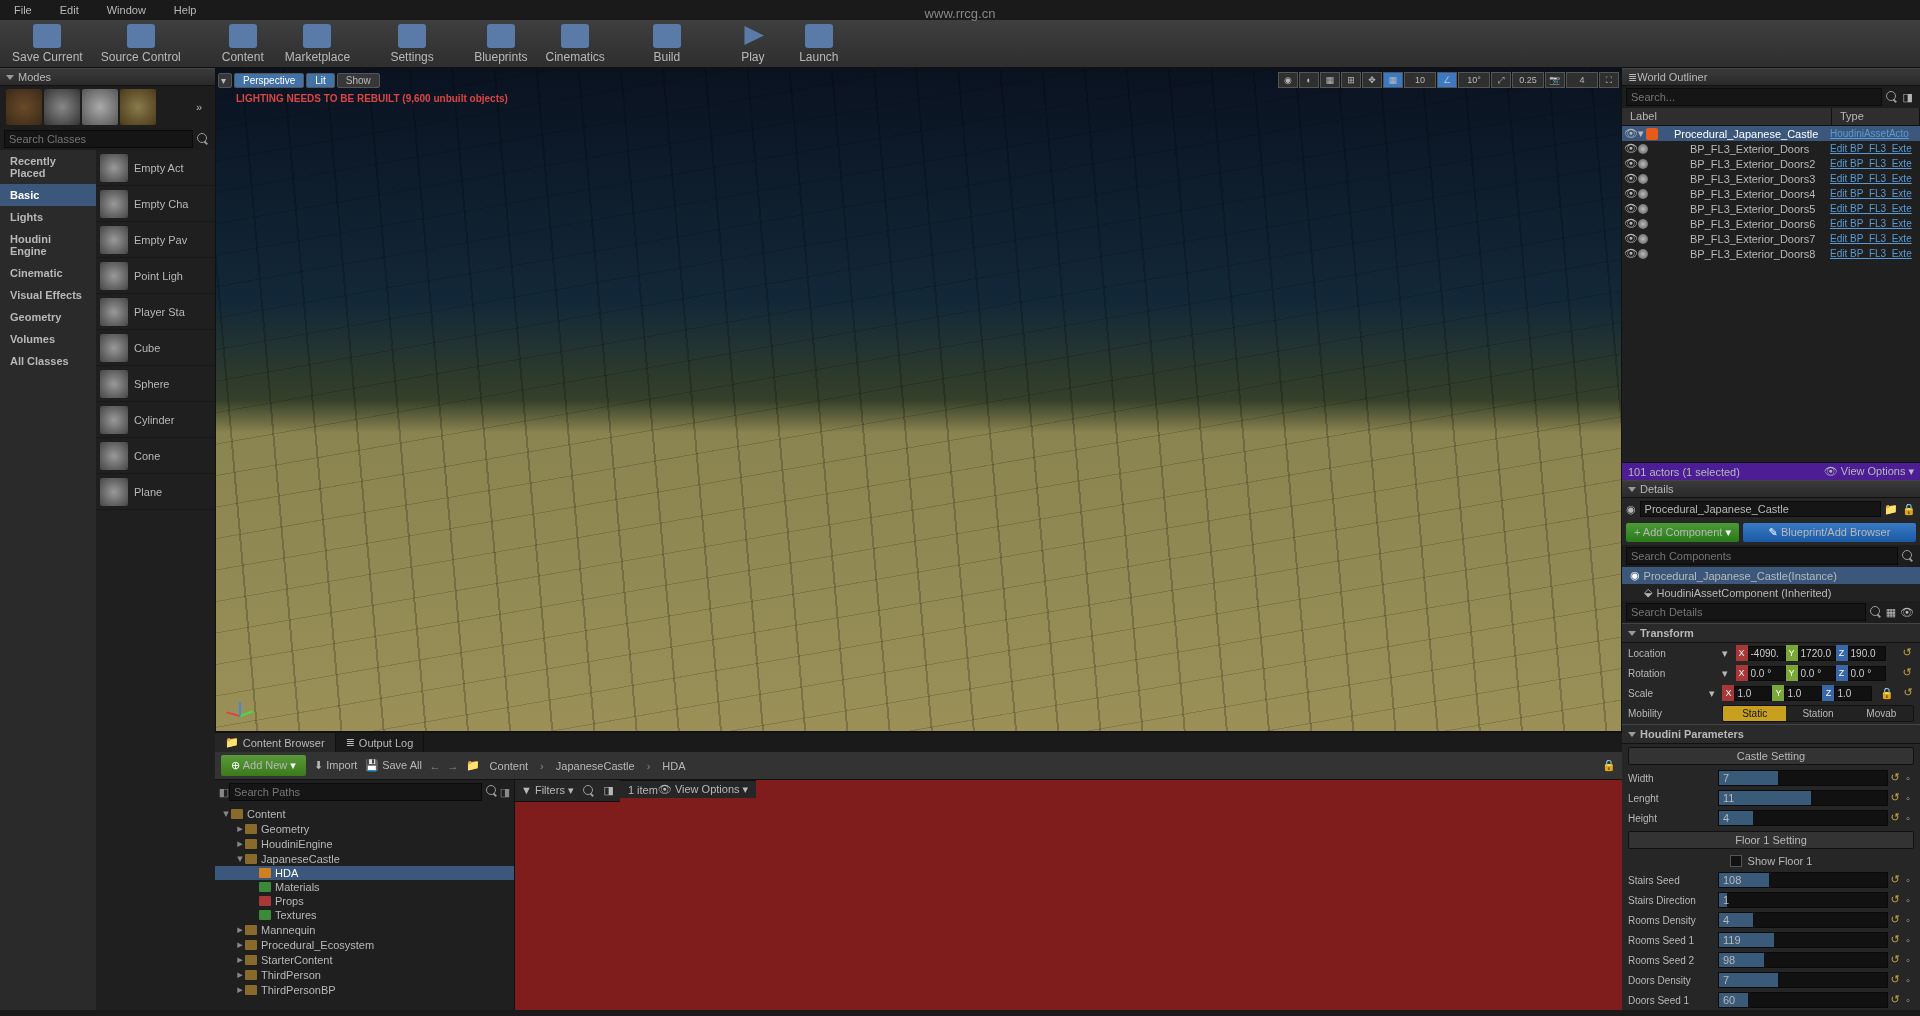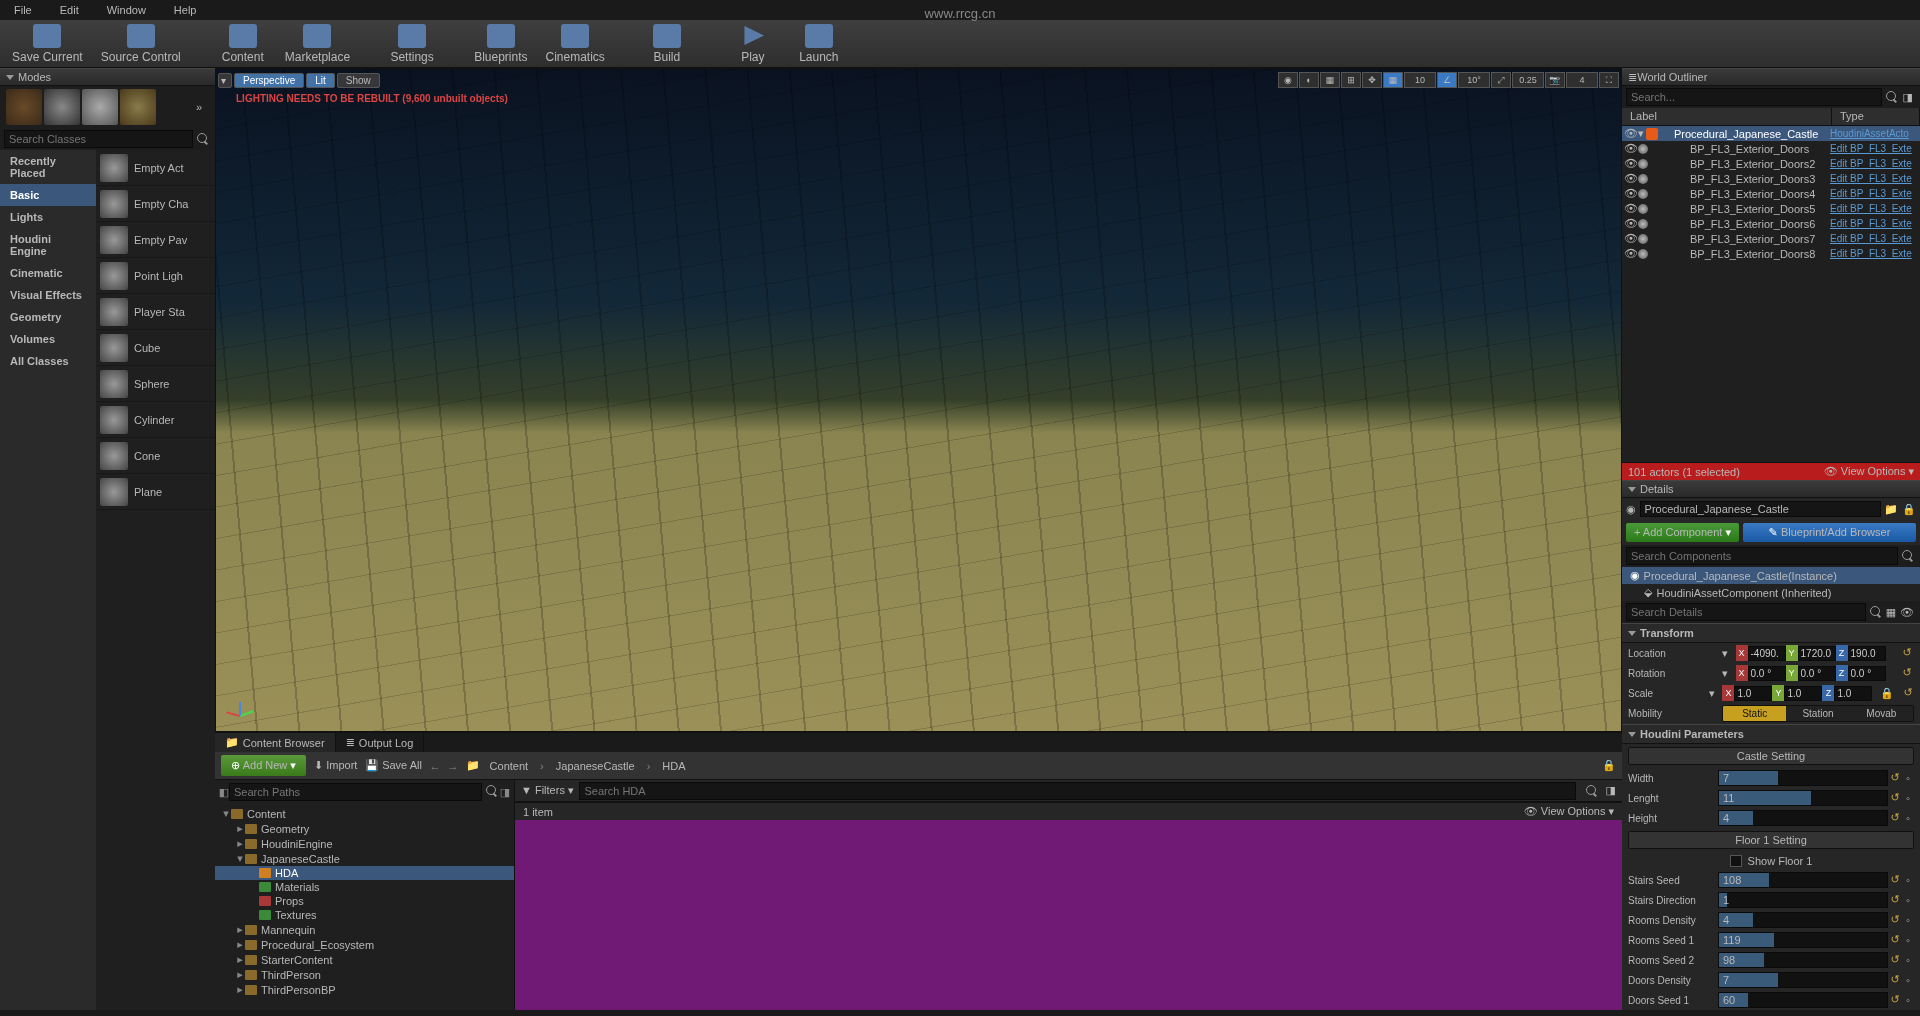--- a/index.html
+++ b/index.html
@@ -56,40 +56,40 @@
 .bc .sep::after { content:"›"; color:#888; padding:0 2px; }
 .cb-body { flex:1; display:flex; }
 .cb-tree { width:300px; background:#1f1f1f; border-right:1px solid #111; }
 .cb-tree .srch { padding:3px 4px; display:flex; }
 .tree { padding:2px 0; }
 .tn { display:flex; align-items:center; padding:1px 4px; cursor:pointer; }
 .tn .exp { width:10px; text-align:center; color:#888; }
 .tn .fi { width:12px; height:10px; background:#8a6a2a; border-radius:1px; margin-right:4px; }
 .tn.sel { background:#3b587c; color:#fff; }
 .tn.sel .fi { background:#d08020; }
-.cb-view { flex:1; background:#701a75; position:relative; display:flex; flex-direction:column; }
+.cb-view { flex:1; background:#7f1d1d; position:relative; display:flex; flex-direction:row; }
 .cb-filter { height:22px; display:flex; align-items:center; gap:6px; padding:0 6px; background:#262626; border-bottom:1px solid #111; }
 .cb-grid { flex:1; padding:10px; display:flex; align-items:flex-start; }
 .asset { width:56px; display:flex; flex-direction:column; align-items:center; }
 .asset .thumb { width:44px; height:44px; background:linear-gradient(135deg,#e85a1a,#c84a0a); border-radius:2px; display:flex; align-items:center; justify-content:center; }
 .asset .thumb svg { width:28px; height:28px; }
 .asset .nm { font-size:9px; text-align:center; margin-top:4px; line-height:1.1; }
 .status { height:18px; background:#262626; border-top:1px solid #111; display:flex; align-items:center; justify-content:space-between; padding:0 8px; }
 .outliner-body { flex:1; overflow:auto; background:#1f1f1f; }
 .ol-hdr { display:flex; background:#2e2e2e; height:18px; border-bottom:1px solid #111; }
 .ol-hdr .col { padding:2px 8px; border-right:1px solid #111; }
 .ol-row { display:flex; align-items:center; height:15px; padding:0 2px; }
 .ol-row .eye { width:14px; text-align:center; }
 .ol-row .sb { width:34px; display:flex; gap:2px; align-items:center; }
 .ol-row .sph { width:10px; height:10px; background:radial-gradient(#bbb,#555); border-radius:50%; }
 .ol-row .nm { flex:1; padding-left:2px; white-space:nowrap; overflow:hidden; }
 .ol-row .ty { width:88px; color:#5a9ad4; text-decoration:underline; white-space:nowrap; overflow:hidden; font-size:10px; }
 .ol-row.sel { background:#3b587c; }
 .ol-row.sel .nm { color:#fff; }
-.ol-foot { height:18px; background:#b91c1c; display:flex; align-items:center; justify-content:space-between; padding:0 6px; border-top:1px solid #111; }
+.ol-foot { height:18px; background:#4c1d95; display:flex; align-items:center; justify-content:space-between; padding:0 6px; border-top:1px solid #111; }
 .det-name { background:#151515; border:1px solid #0a0a0a; padding:1px 4px; margin:3px 4px; }
 .det-btns { display:flex; gap:4px; padding:3px 4px; }
 .btn-gr { flex:0 0 auto; background:linear-gradient(#4a9a3a,#2a7a1a); padding:3px 8px; border-radius:2px; color:#fff; cursor:pointer; }
 .btn-bl { flex:1; background:linear-gradient(#3a7ac4,#1a5aa4); padding:3px 8px; border-radius:2px; color:#fff; text-align:center; cursor:pointer; }
 .comp-row { padding:2px 8px; background:#222; display:flex; align-items:center; gap:4px; }
 .comp-row.sel { background:#3b587c; color:#fff; }
 .sect { background:#2a2a2a; padding:3px 6px; font-weight:bold; border-top:1px solid #444; border-bottom:1px solid #111; display:flex; align-items:center; }
 .sect .tri2 { width:0;height:0;border-left:4px solid transparent;border-right:4px solid transparent;border-top:5px solid #999;margin-right:4px; }
 .prop { display:flex; align-items:center; padding:2px 6px; gap:8px; }
 .prop .k { width:86px; font-size:10px; }
@@ -316,21 +316,20 @@
               <div class="tn" style="padding-left:20px"><span class="exp">▸</span><span class="fi"></span>Mannequin</div>
               <div class="tn" style="padding-left:20px"><span class="exp">▸</span><span class="fi"></span>Procedural_Ecosystem</div>
               <div class="tn" style="padding-left:20px"><span class="exp">▸</span><span class="fi"></span>StarterContent</div>
               <div class="tn" style="padding-left:20px"><span class="exp">▸</span><span class="fi"></span>ThirdPerson</div>
               <div class="tn" style="padding-left:20px"><span class="exp">▸</span><span class="fi"></span>ThirdPersonBP</div>
             </div>
         </div>
         <div class="cb-view">
           <div class="cb-filter">
             <span>▼ <span>Filters</span> ▾</span>
-            <input style="flex: 1 1 0%; background: rgb(21, 21, 21); border: 1px solid rgb(10, 10, 10); padding: 2px 4px;" placeholder="Search HDA">
             <div class="mag"></div>
             <span>◨</span>
           </div>
           <div class="status">
             <span>1 item</span>
             <span>👁 <span>View Options</span> ▾</span>
           </div>
         </div>
       </div>
     </div>

